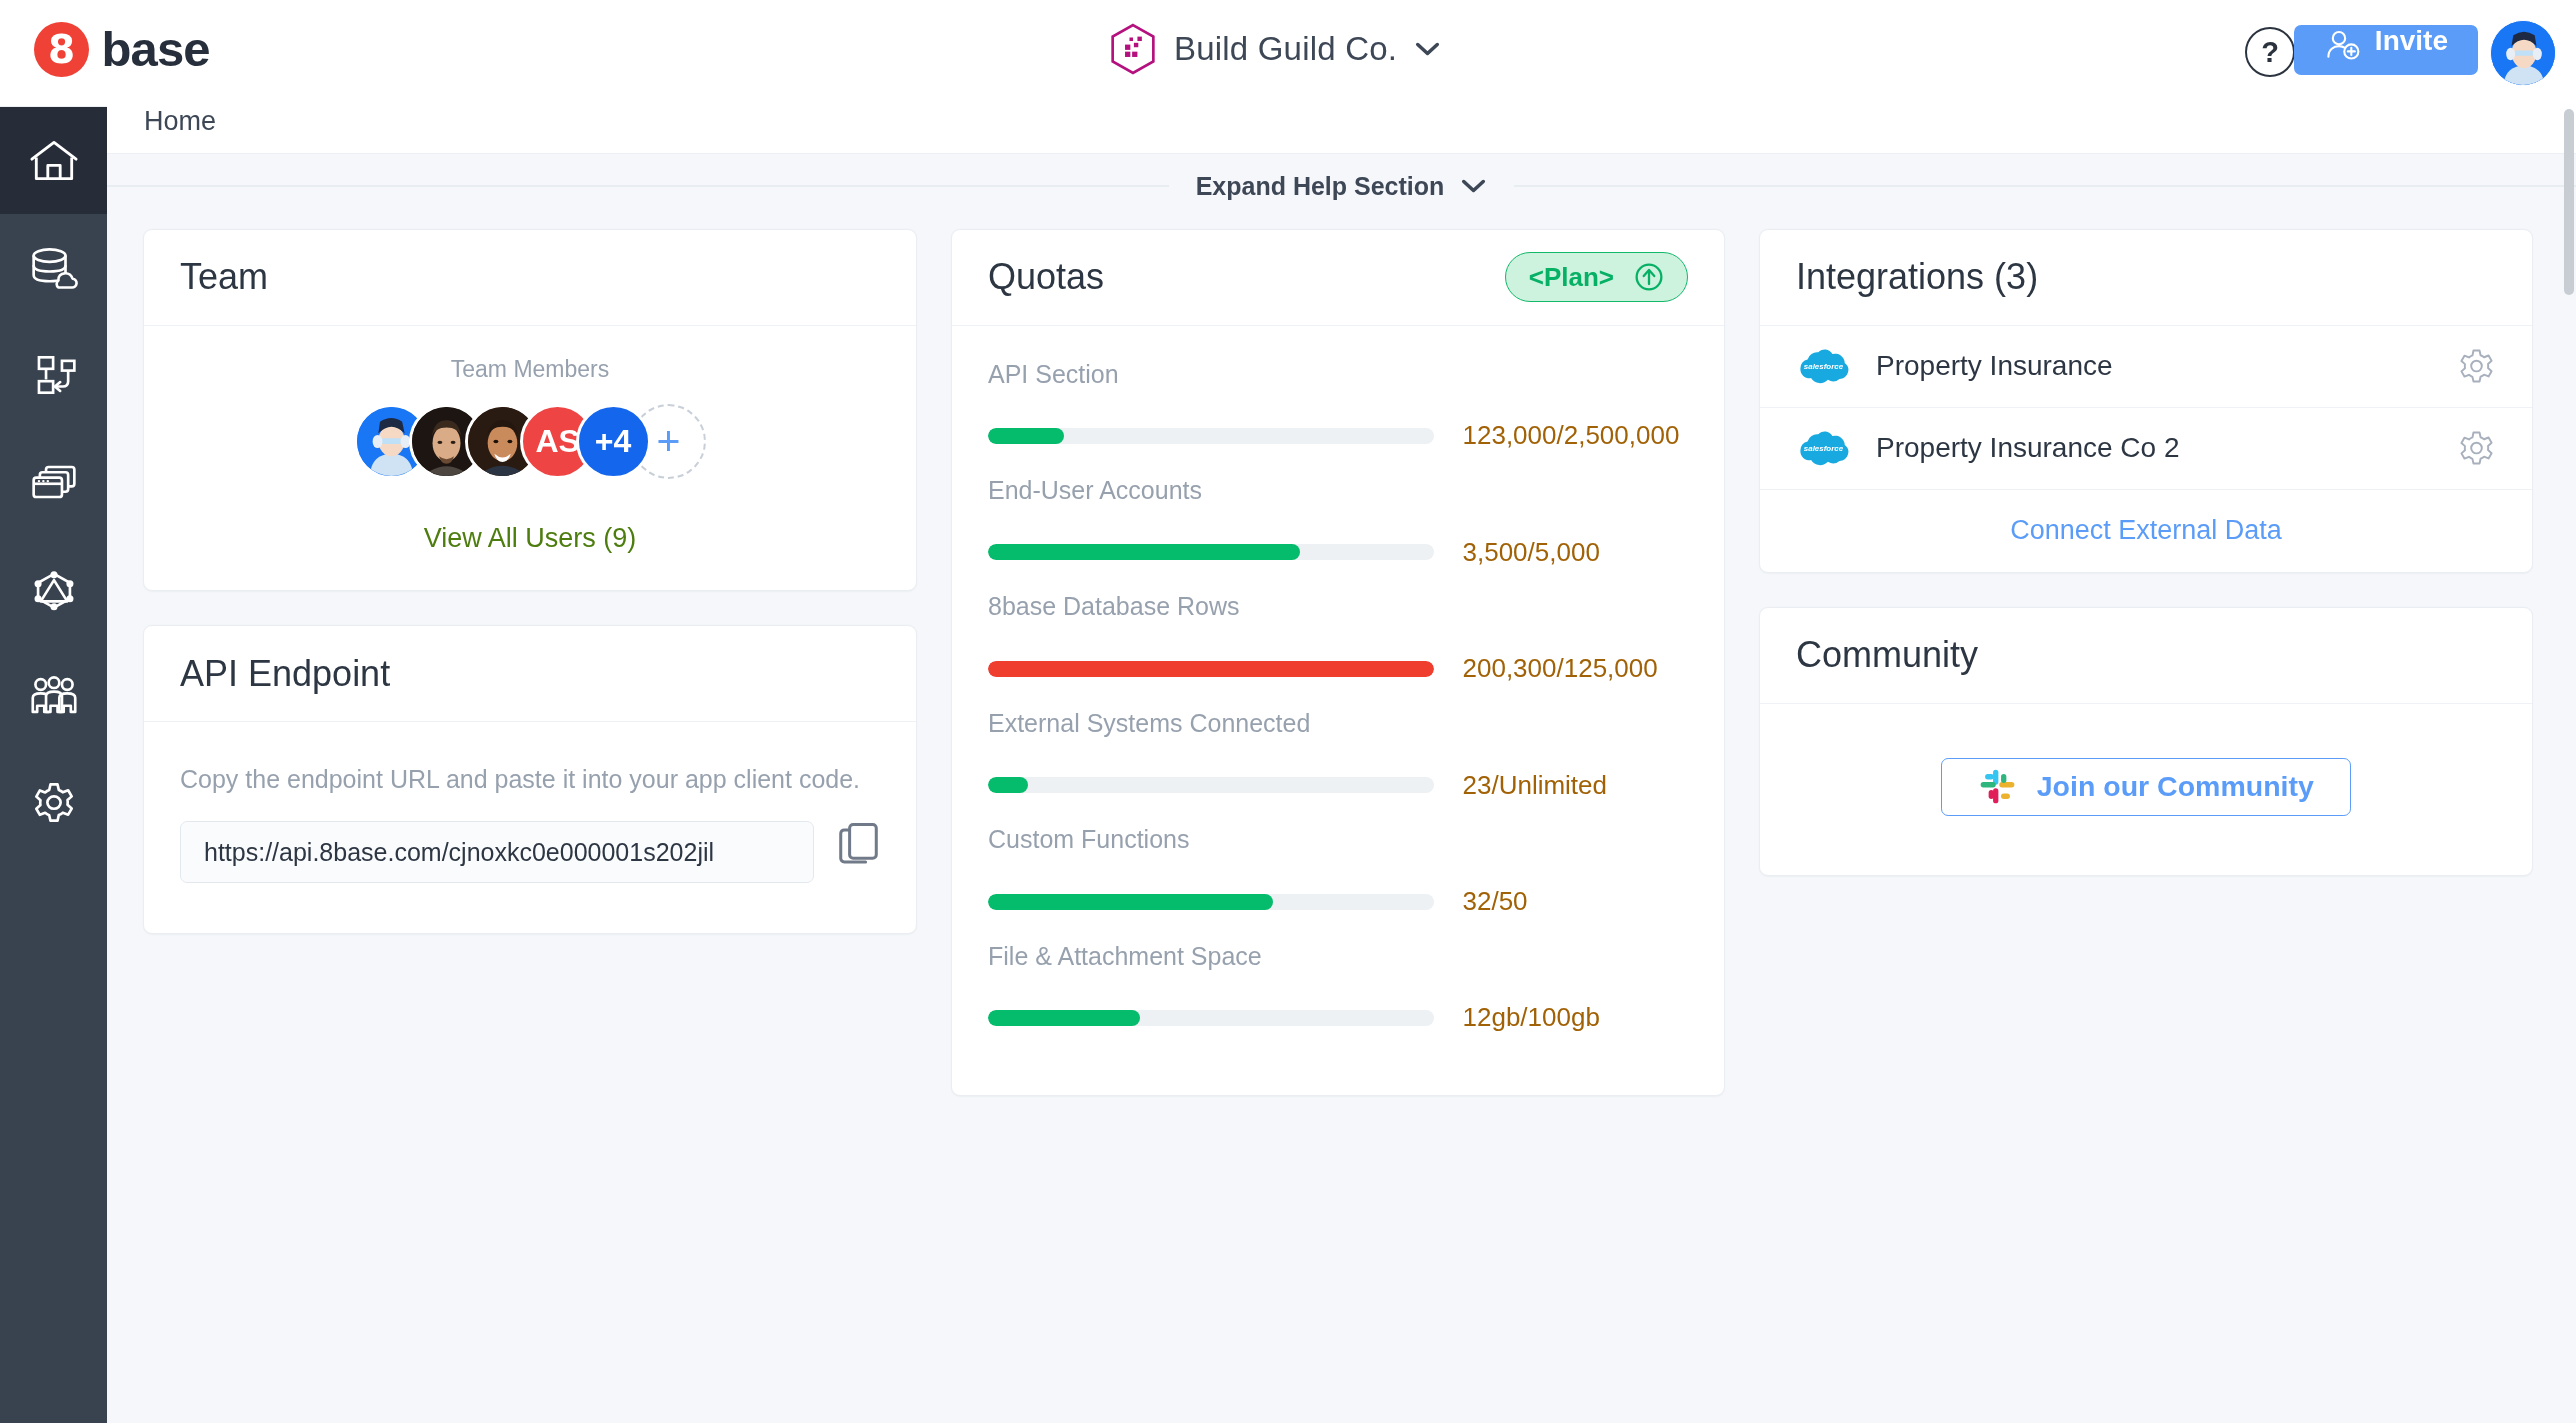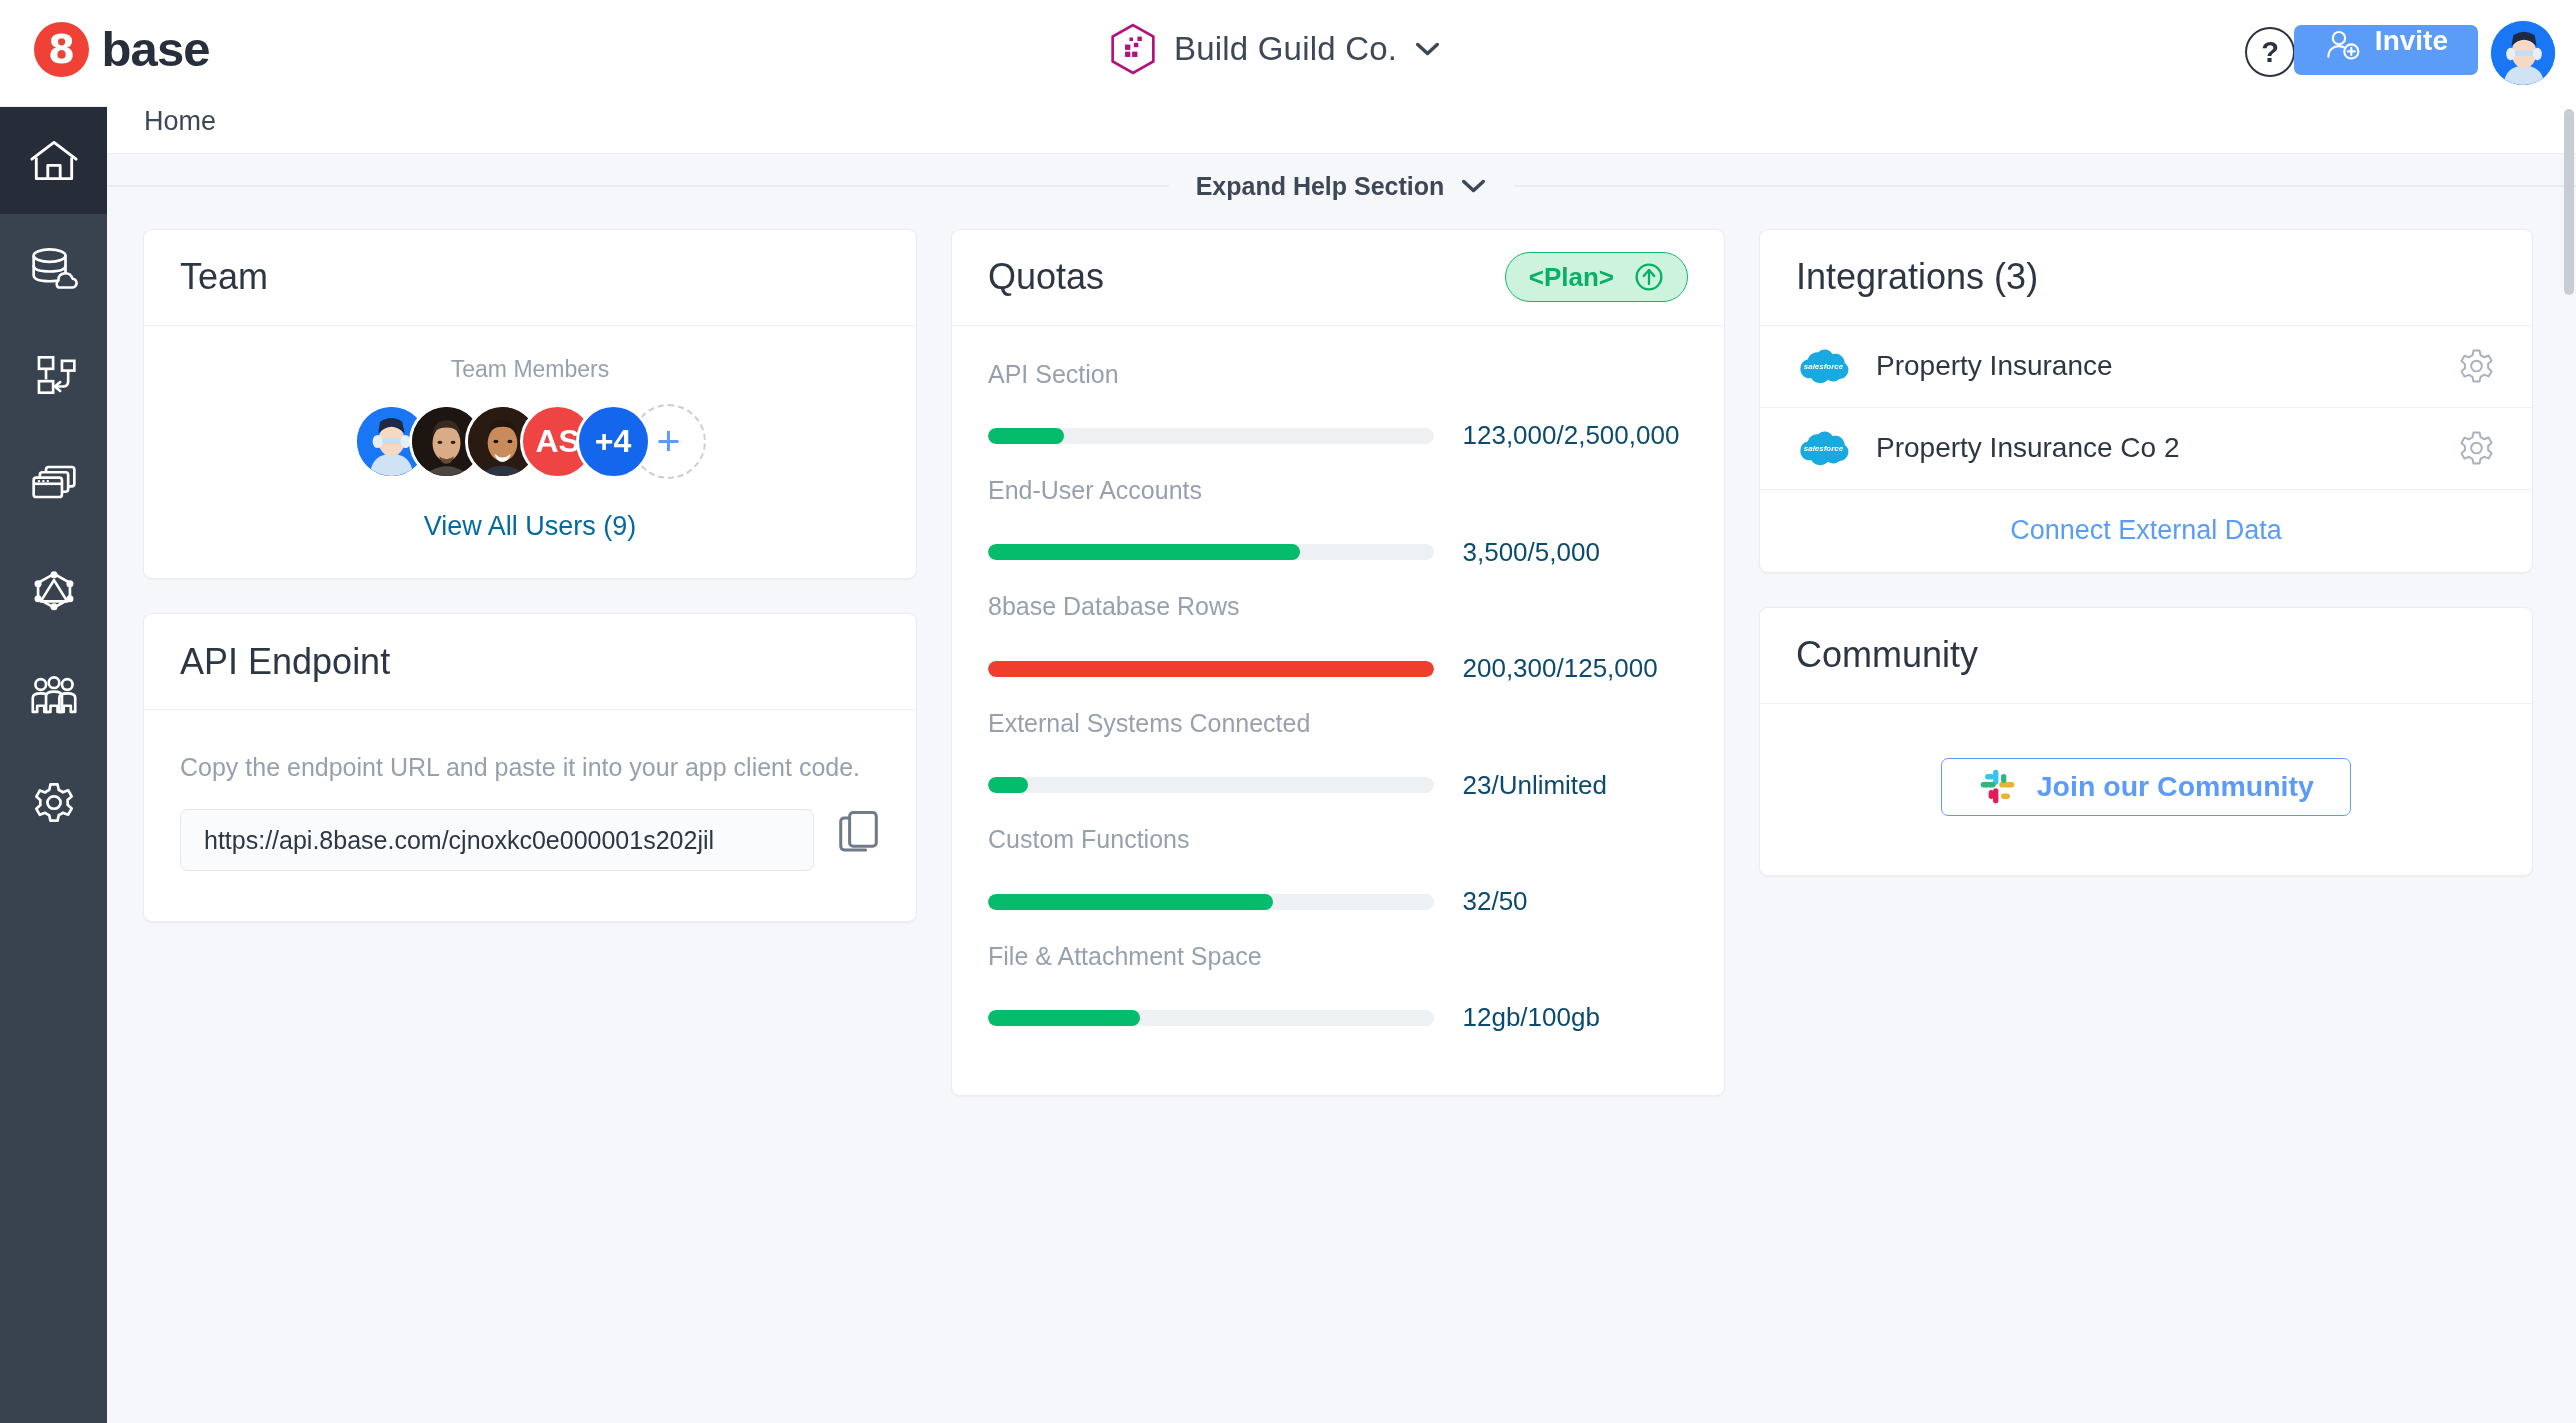--- a/index.html
+++ b/index.html
@@ -128,21 +128,21 @@
     font-size: 32px; font-weight: 700; color: #fff;
     overflow: hidden; position: relative; cursor: pointer;
   }
   .av:first-child { margin-left: 0; }
   .av-add {
     width: 75px; height: 75px; border-radius: 50%;
     border: 2.7px dashed #c8cfd8; margin-left: -19.6px; background: transparent;
     display: flex; align-items: center; justify-content: center;
     font-size: 41px; color: #5a9cf8; cursor: pointer; font-weight: 400;
   }
-  .view-all { margin-top: 32px; font-size: 27px; color: #0369a1; cursor: pointer; }
+  .view-all { margin-top: 44px; font-size: 27px; color: #4d7c0f; cursor: pointer; }
 
   
   .api-body { padding: 43px 36px 50px; }
   .api-desc { font-size: 25px; color: #97a1ae; margin-bottom: 27px; }
   .api-row { display: flex; gap: 23px; }
   .api-input {
     flex: 1; height: 62px; border: 1.8px solid #e3e8ee; border-radius: 7.1px;
     background: #fafbfc; padding: 0 23px;
     font-size: 25px; color: #2d3643;
     font-family: "Liberation Sans", sans-serif;
@@ -158,21 +158,21 @@
   }
   .quotas-body { padding: 34px 36px 37px; }
   .quota { margin-bottom: 7.1px; }
   .quota-name { font-size: 25px; color: #97a1ae; margin-bottom: 14.3px; }
   .quota-row { display: flex; align-items: center; gap: 28.5px; height: 66px; }
   .bar-track {
     width: 446px; height: 16px; border-radius: 8px; background: #edf1f4;
     overflow: hidden; flex: 0 0 auto;
   }
   .bar-fill { height: 16px; border-radius: 8px; }
-  .quota-val { font-size: 26px; color: #0c4a6e; white-space: nowrap; }
+  .quota-val { font-size: 26px; color: #a16207; white-space: nowrap; }
 
   
   .int-row {
     height: 82px; display: flex; align-items: center;
     padding: 0 36px; border-bottom: 1.8px solid #eef1f5;
     gap: 25px;
   }
   .sf-logo { width: 55px; height: 39px; flex: 0 0 auto; }
   .int-name { flex: 1; font-size: 28px; color: #2d3643; }
   .gear { width: 39px; height: 39px; cursor: pointer; flex: 0 0 auto; }

